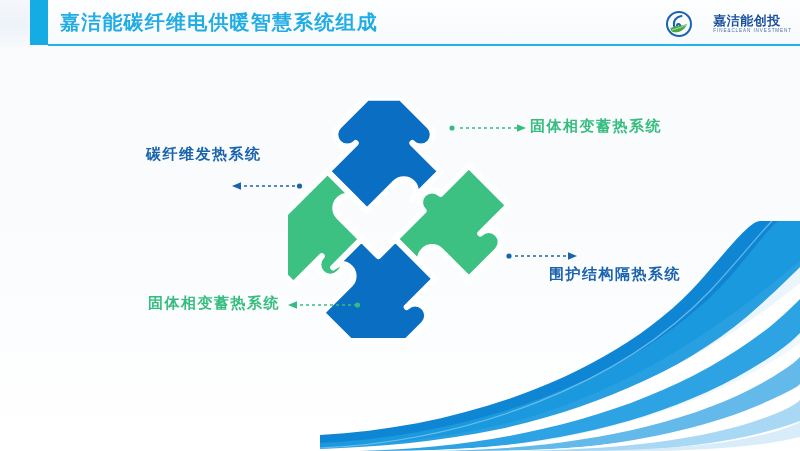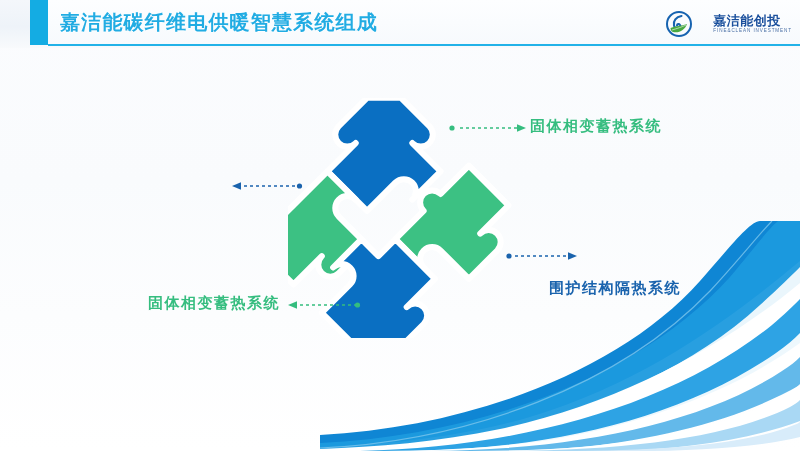--- a/index.html
+++ b/index.html
@@ -65,21 +65,21 @@
   .lbl{
     position:absolute;white-space:nowrap;font-weight:bold;font-size:15px;
     letter-spacing:1.5px;
     text-align:center;
   }
   .lbl-blue{color:#1a63ad;}
   .lbl-green{color:#35bd7f;}
 
   #label-carbon{left:146px;top:145px;}
   #label-phase {left:530px;top:117px;}
-  #label-envelope{left:549px;top:265px;margin-top:14px;}
+  #label-envelope{left:549px;top:265px;}
   #label-cloud {left:148px;top:294px;}
 
   
   .conn{position:absolute;height:12px;}
   .conn svg{display:block;}
   #conn-carbon{left:232px;top:180px;width:72px;}
   #conn-phase{left:448px;top:122px;width:78px;}
   #conn-envelope{left:505px;top:250px;width:72px;}
   #conn-cloud{left:288px;top:299px;width:74px;}
 
@@ -192,20 +192,21 @@
   </div>
 
   <div class="conn" id="conn-cloud">
     <svg width="74" height="12" viewBox="0 0 74 12" xmlns="http://www.w3.org/2000/svg">
       <line x1="6" y1="6" x2="68" y2="6" stroke="#35bd7f" stroke-width="1.6" stroke-dasharray="3 3"></line>
       <path d="M0 6 L9 2.2 L9 9.8 Z" fill="#35bd7f"></path>
       <circle cx="69.5" cy="6" r="2.6" fill="#35bd7f"></circle>
     </svg>
   </div>
 
+  <div class="lbl lbl-blue" id="label-carbon">碳纤维发热系统</div>
   <div class="lbl lbl-green" id="label-phase">固体相变蓄热系统</div>
   <div class="lbl lbl-blue" id="label-envelope">围护结构隔热系统</div>
   <div class="lbl lbl-green" id="label-cloud">固体相变蓄热系统</div>
 
   <div class="swoosh">
     <svg viewBox="0 0 480 230" xmlns="http://www.w3.org/2000/svg" preserveAspectRatio="none">
       <path d="M0 214 C150 206 300 150 380 60 C410 26 430 0 440 0 L480 0 L480 40
                C420 90 330 160 210 196 C140 217 60 224 0 226 Z" fill="#0f86d4"></path>
       <path d="M0 222 C160 214 320 156 410 56 C432 30 448 8 458 0 L480 0 L480 62
                C400 128 300 182 180 208 C118 221 56 226 0 228 Z" fill="#1c9ade" opacity=".95"></path>

